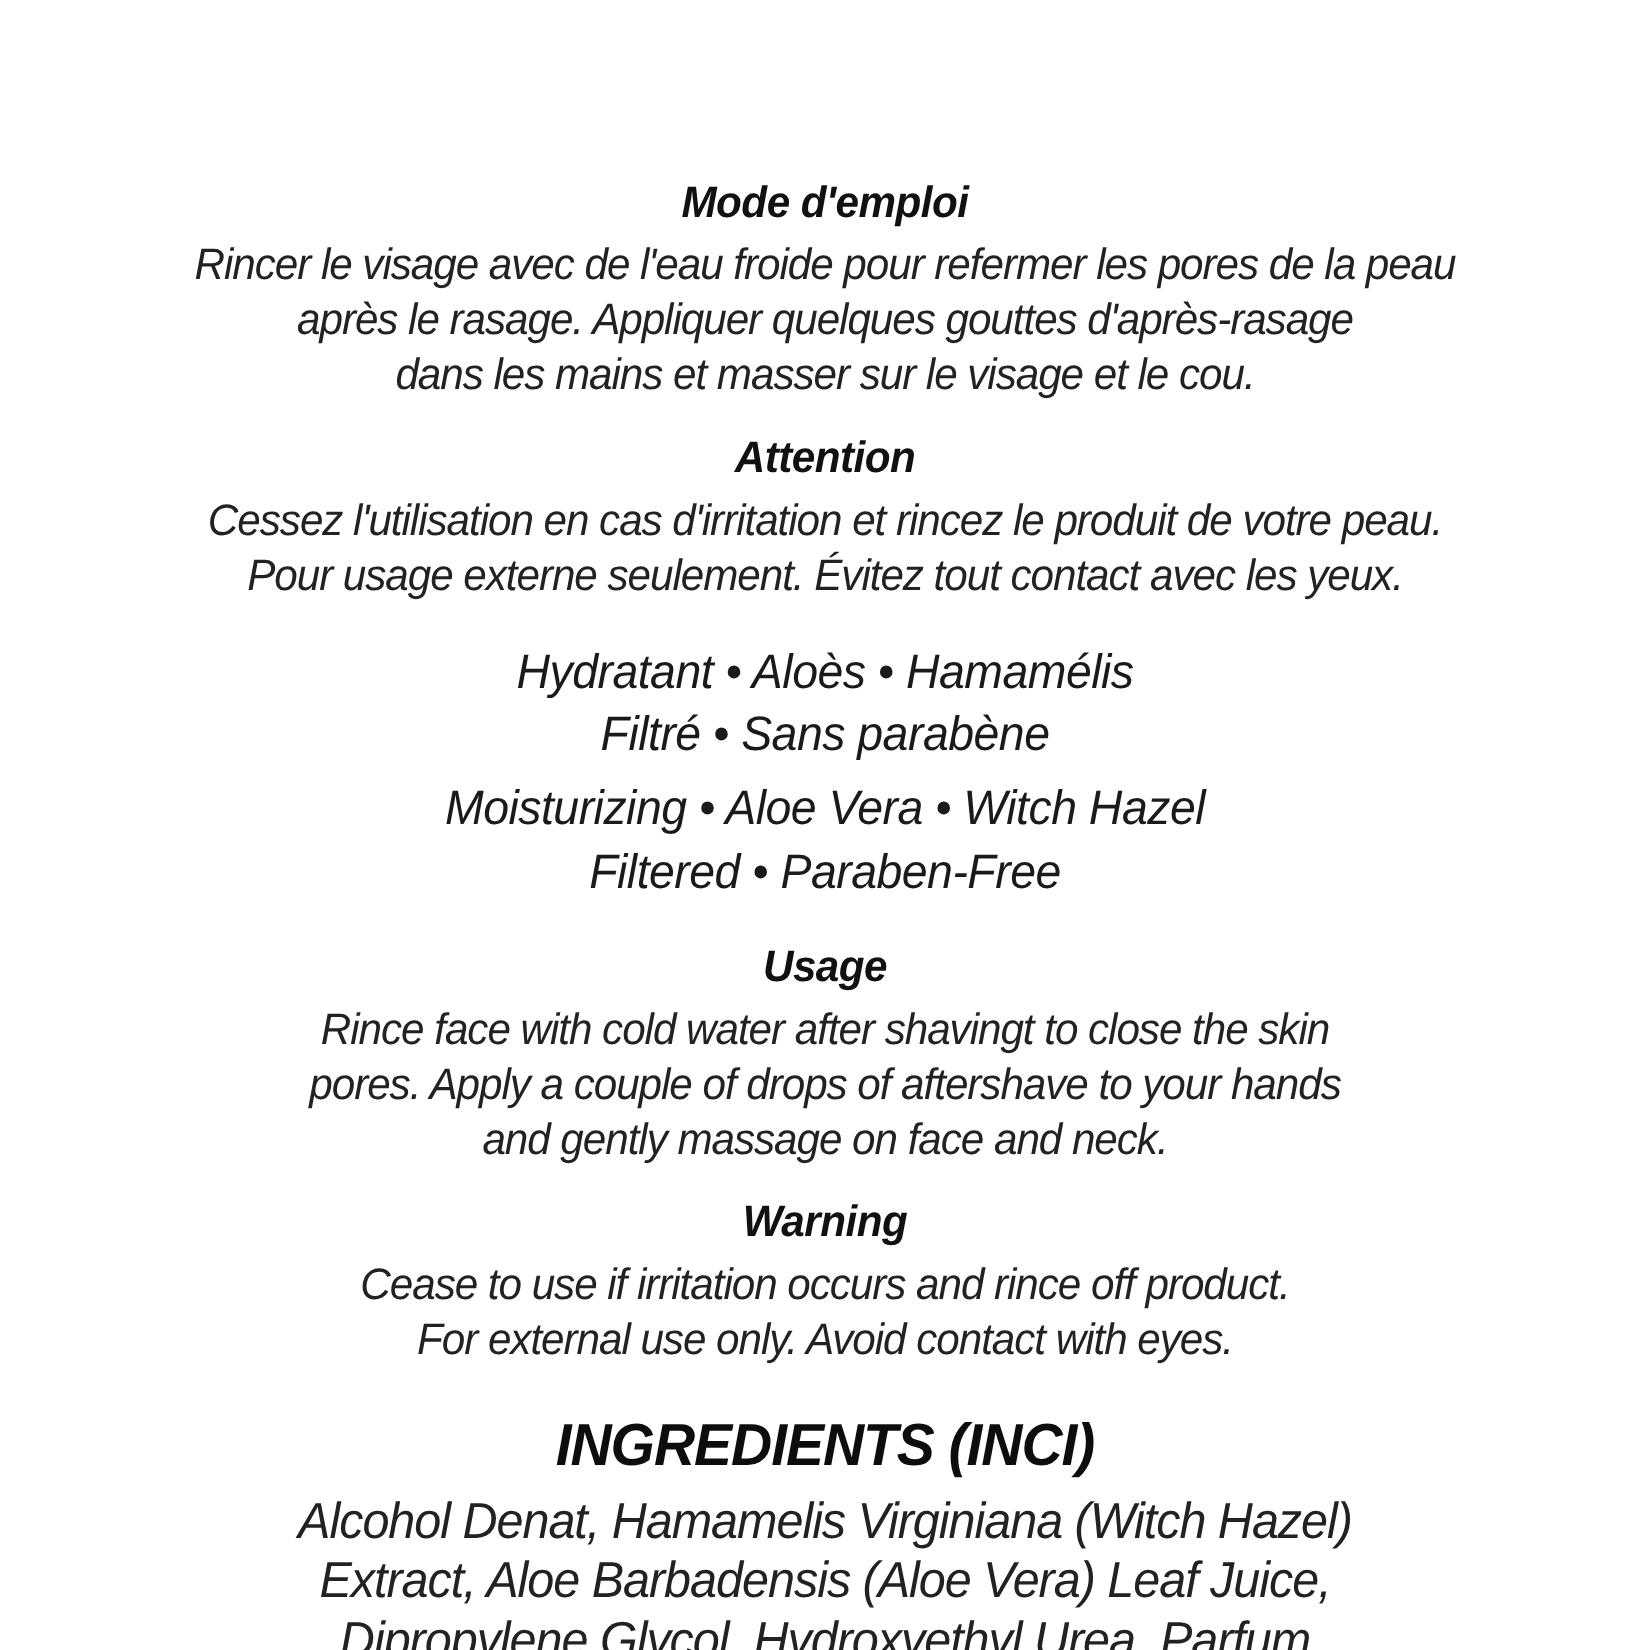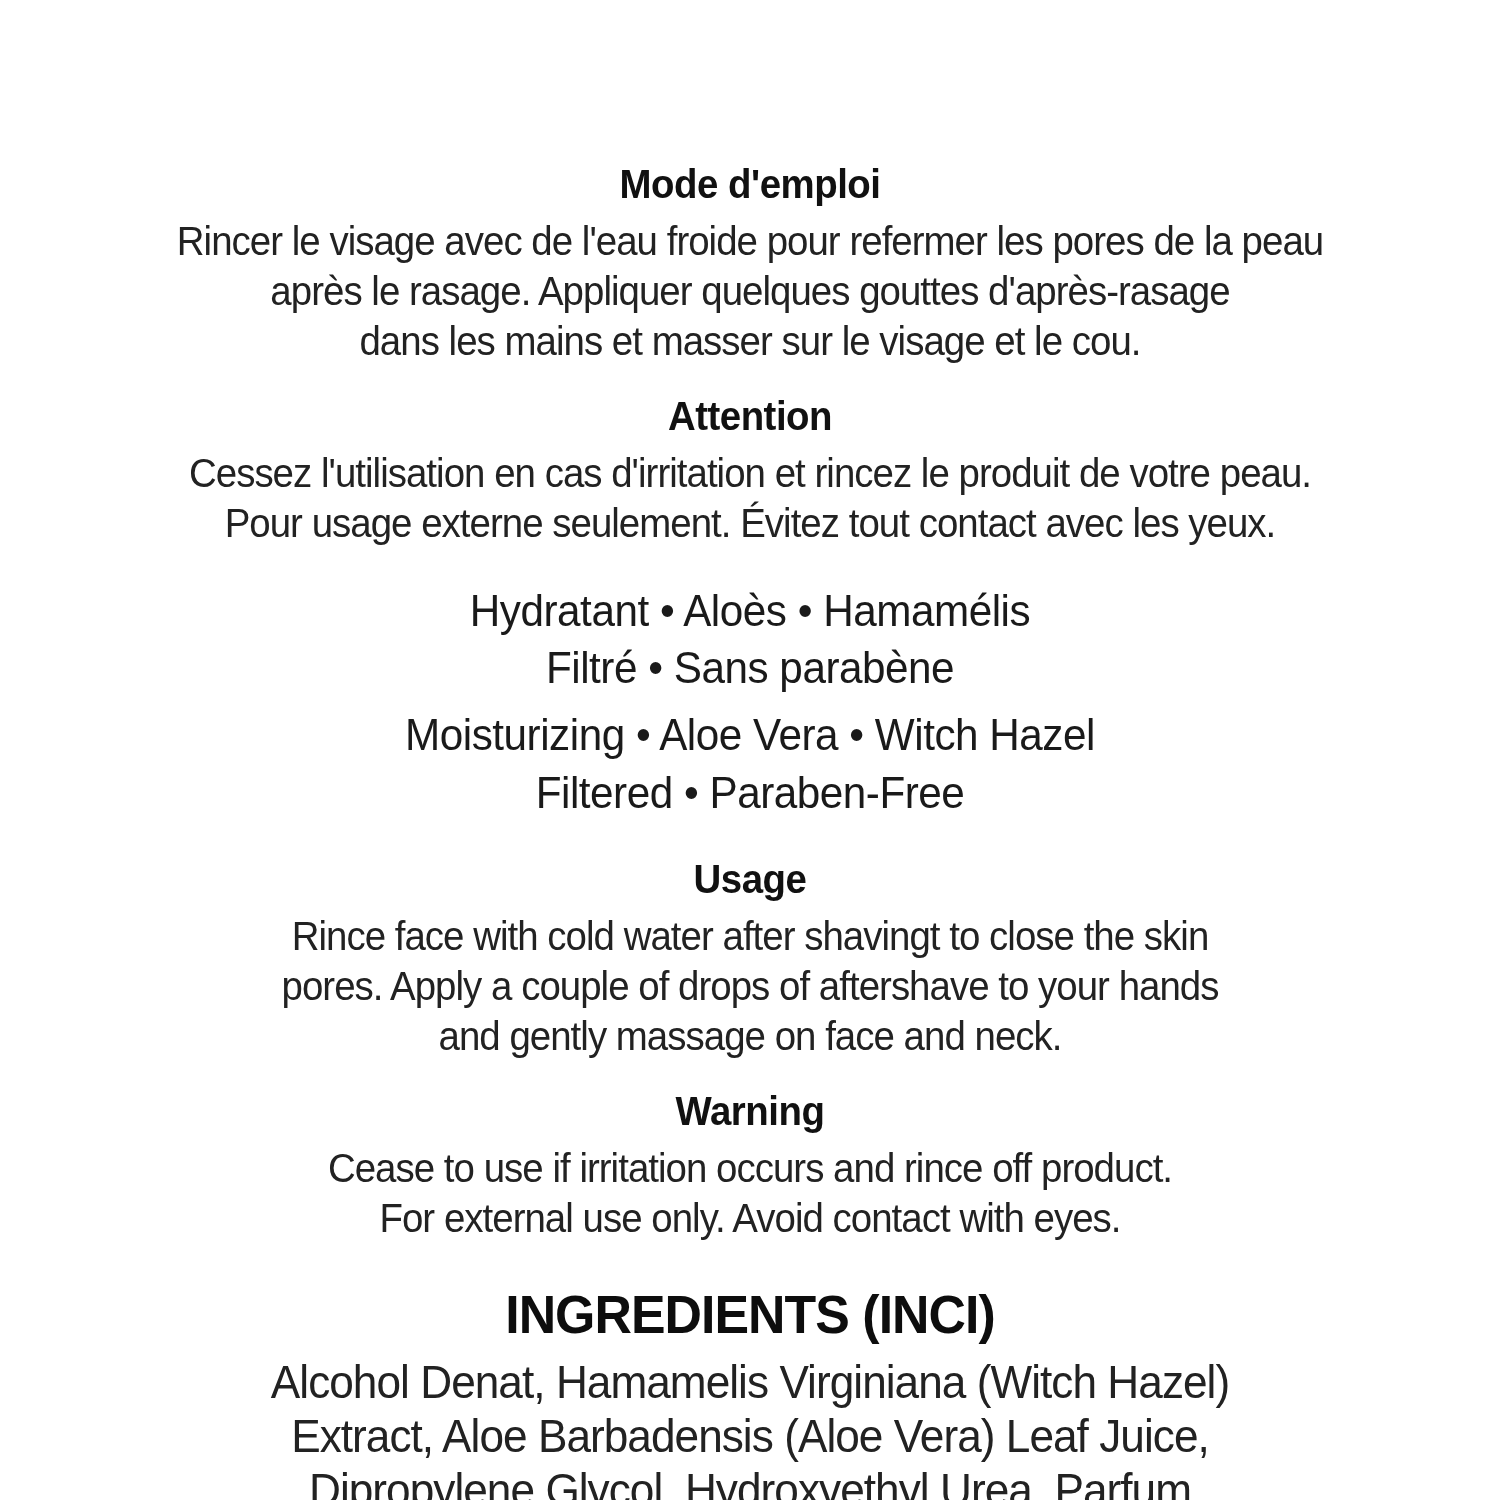--- a/index.html
+++ b/index.html
@@ -14,20 +14,21 @@
     color: #1c1c1c;
     overflow: hidden;
   }
   .label-canvas {
     width: 1500px;
     height: 1500px;
     box-sizing: border-box;
     padding-top: 160px;
     display: flex;
     justify-content: center;
+    font-style: italic;
   }
   .label-column {
     width: 1220px;
     text-align: center;
     transform: scaleX(0.96);
     transform-origin: 50% 0;
   }
   .section {
     margin: 0 0 26px 0;
   }

